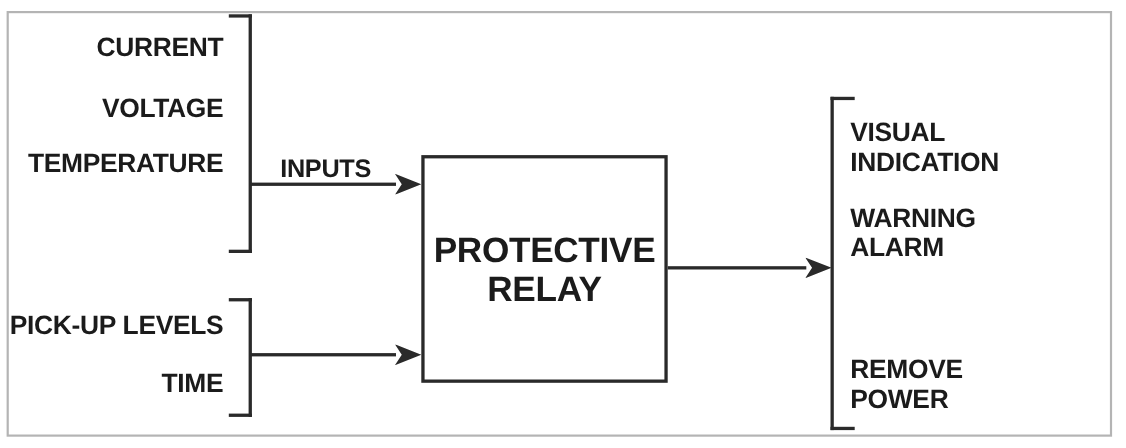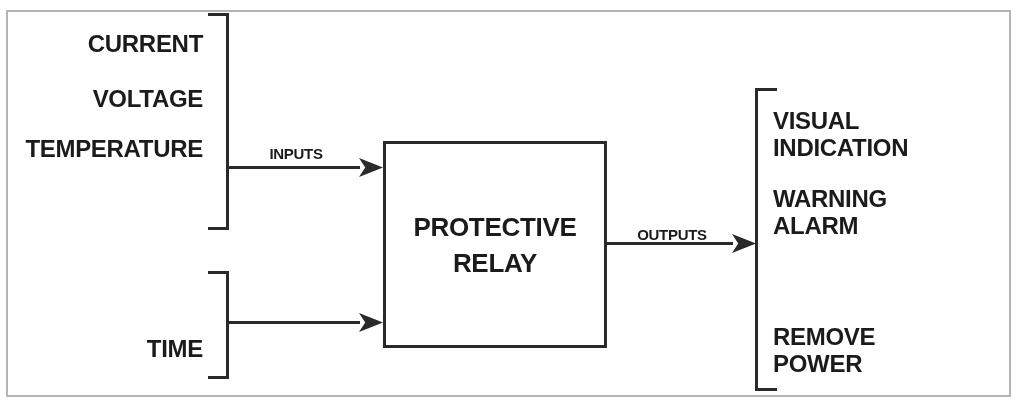--- a/index.html
+++ b/index.html
@@ -29,21 +29,21 @@
     line-height: 26px;
     white-space: nowrap;
   }
   .out-label {      
     left: 773px;
     font-size: 24px;
     line-height: 27px;
   }
   .arrow-label {
     text-align: center;
-    font-size: 15px;
+    font-size: 23px;
     line-height: 21px;
     white-space: nowrap;
   }
   .bracket {
     position: absolute;
     box-sizing: border-box;
   }
   .bracket.open-left {   
     border-top: 3px solid var(--line, #2a2a2a);
     border-right: 3px solid var(--line, #2a2a2a);
@@ -71,21 +71,21 @@
     left: 383px; top: 141px;
     width: 224px; height: 207px;
     box-sizing: border-box;
     border: 3px solid var(--line, #2a2a2a);
     background: #ffffff;
     display: flex;
     align-items: center;
     justify-content: center;
     text-align: center;
     font-weight: bold;
-    font-size: 26px;
+    font-size: 32px;
     line-height: 36px;
     color: var(--text, #1b1b1b);
     letter-spacing: -0.3px;
     white-space: pre-line;
   }
 </style>
 </head>
 <body>
 
 <div class="canvas">
@@ -95,33 +95,33 @@
   <div class="t src-label" style="top:31px">CURRENT</div>
   <div class="t src-label" style="top:86px">VOLTAGE</div>
   <div class="t src-label" style="top:136px">TEMPERATURE</div>
 
   <div class="bracket open-left" style="left:208px; top:13px; width:21px; height:217px"></div>
 
   <div class="t arrow-label" style="left:228px; width:136px; top:143px">INPUTS</div>
   <div class="arrow-line" style="left:228px; top:166px; width:132px"></div>
   <div class="arrow-head" style="left:359px; top:158px"></div>
 
+  <div class="t src-label" style="top:284px">PICK-UP LEVELS</div>
   <div class="t src-label" style="top:336px">TIME</div>
 
   <div class="bracket open-left" style="left:208px; top:271px; width:21px; height:108px"></div>
 
   <div class="arrow-line" style="left:228px; top:321px; width:132px"></div>
   <div class="arrow-head" style="left:359px; top:313px"></div>
 
   <div class="relay-box">
     <span>PROTECTIVE
 RELAY</span>
   </div>
 
-  <div class="t arrow-label" style="left:607px; width:130px; top:224px">OUTPUTS</div>
   <div class="arrow-line" style="left:607px; top:242px; width:126px"></div>
   <div class="arrow-head" style="left:732px; top:234px"></div>
 
   <div class="bracket open-right" style="left:755px; top:88px; width:22px; height:303px"></div>
 
   <div class="t out-label" style="top:185px">WARNING
 ALARM</div>
   <div class="t out-label" style="top:107px">VISUAL
 INDICATION</div>
   <div class="t out-label" style="top:323px">REMOVE

